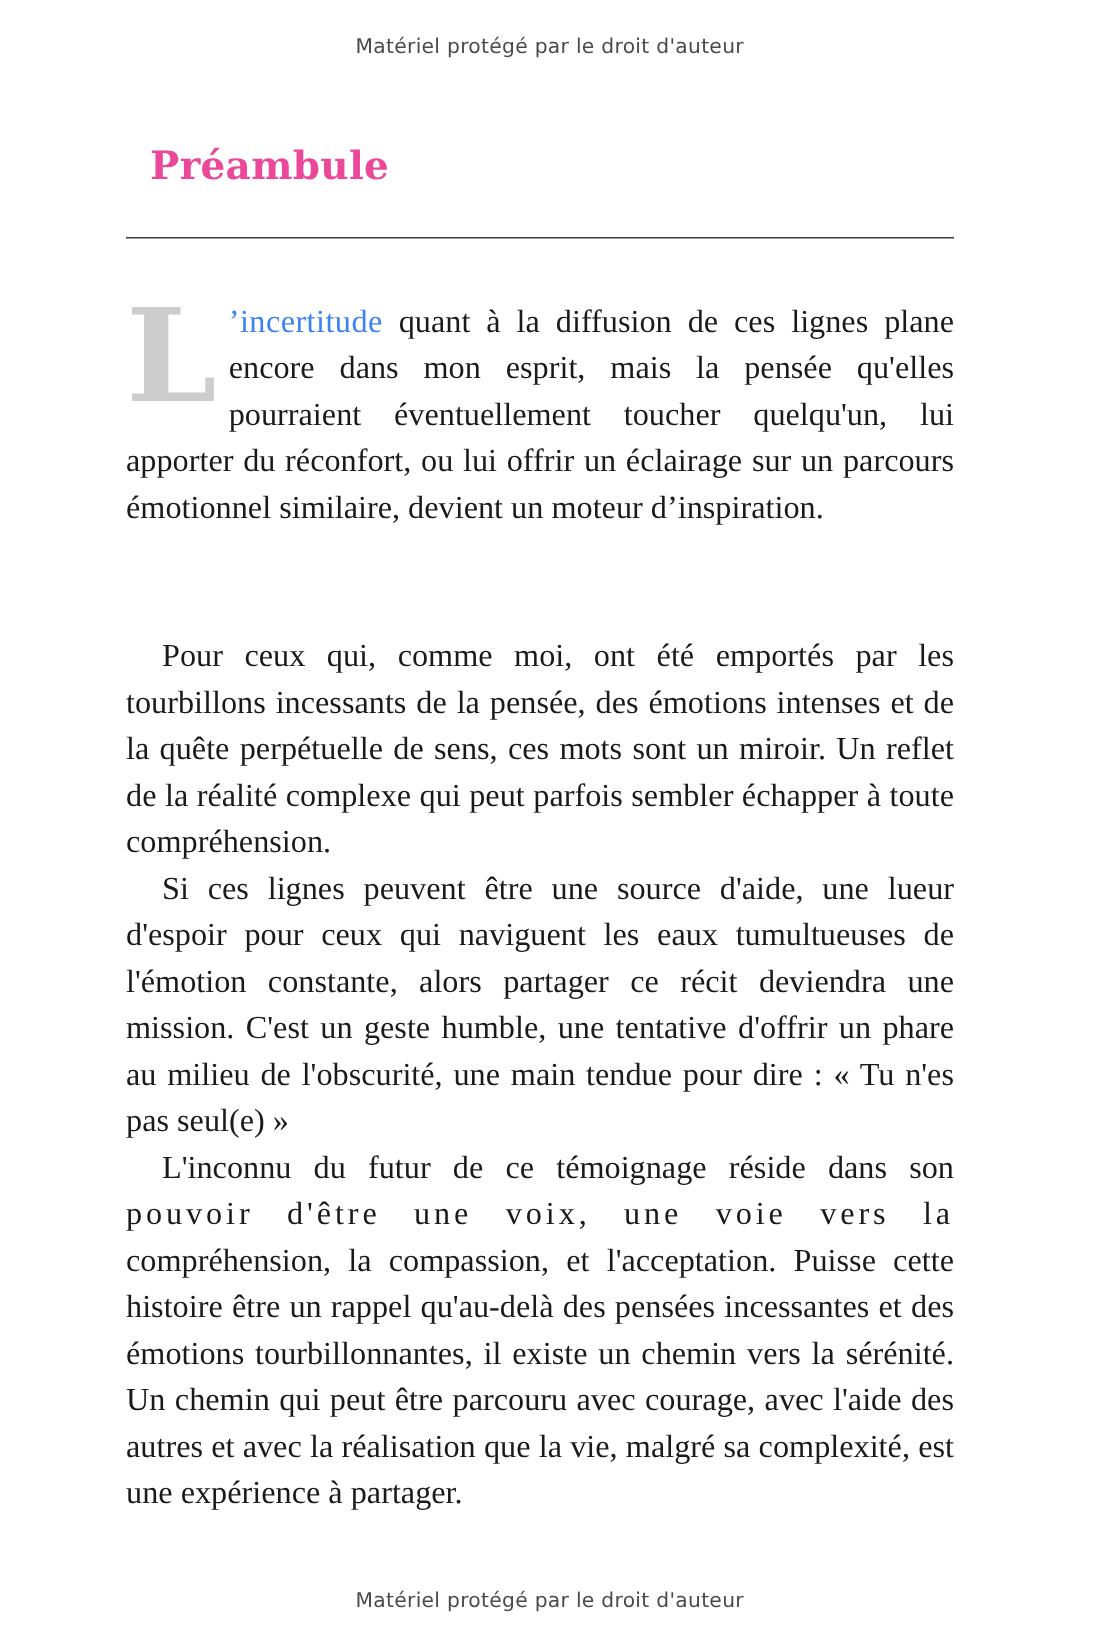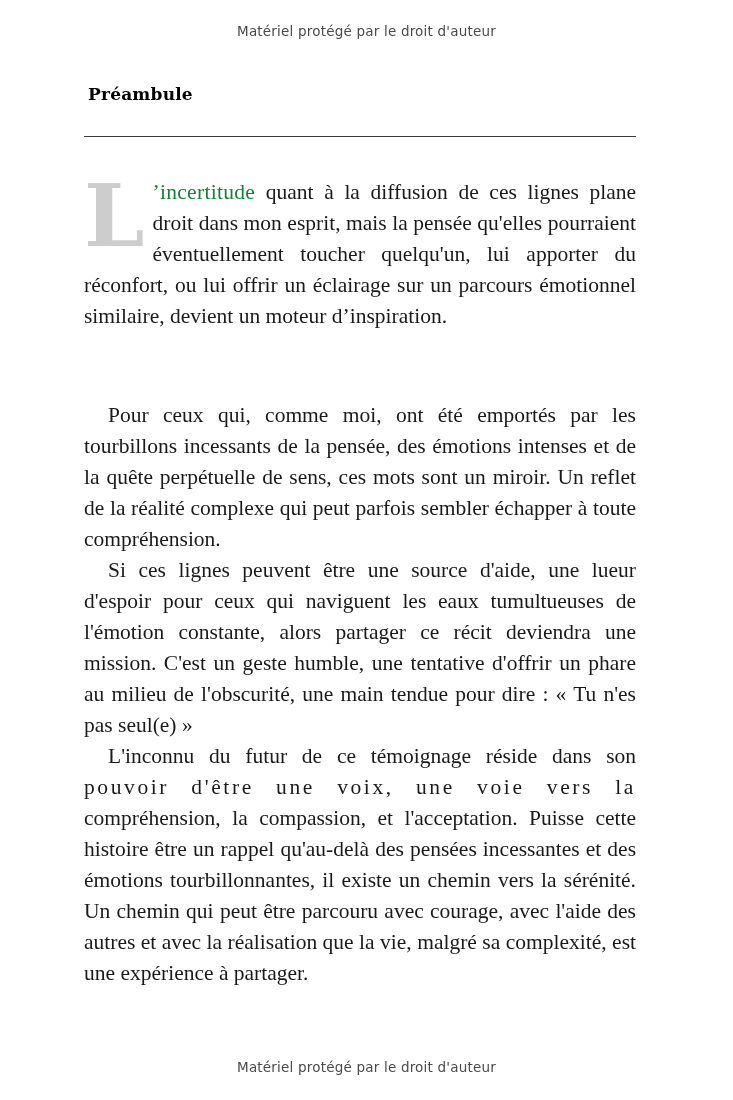--- a/index.html
+++ b/index.html
@@ -40,24 +40,24 @@
   .content {
     position: absolute;
     left: 84px;
     top: 80px;
     width: 552px;
   }
 
   h1.chapter-title {
     font-family: "DejaVu Serif", serif;
     font-weight: bold;
-    font-size: 17px;
-    margin: 4px;
+    font-size: 26px;
+    margin: 16px;
     padding: 0;
-    color: #000000;
+    color: #ec4899;
     letter-spacing: 0.2px;
   }
 
   .rule {
     margin-top: 32px;
     border-top: 1.3px solid #3a3a3a;
     width: 552px;
     height: 0;
   }
 
@@ -79,21 +79,21 @@
     font-family: "DejaVu Serif", serif;
     font-size: 86px;
     line-height: 70px;
     font-weight: bold;
     color: #cdcdcd;
     padding: 0 6px 0 0;
     margin-top: 4px;
     margin-right: 2px;
   }
   .smallcaps-lead {
-    color: #15803d;
+    color: #3b82f6;
     letter-spacing: 0.3px;
   }
   .first-para p {
     margin: 0;
   }
 
   .gap-para {
     margin-top: 68px;
   }
   .body-text p {
@@ -116,21 +116,21 @@
   <div class="content">
 
     <h1 class="chapter-title">Préambule</h1>
 
     <div class="rule"></div>
 
     <div class="body-text">
 
       <div class="first-para">
         <span class="dropcap">L</span>
-        <p><span class="smallcaps-lead">’incertitude</span><span> quant à la diffusion de ces lignes plane droit dans mon esprit, mais la pensée qu'elles pourraient éventuellement toucher quelqu'un, lui apporter du réconfort, ou lui offrir un éclairage sur un parcours émotionnel similaire, devient un moteur d’inspiration.</span></p>
+        <p><span class="smallcaps-lead">’incertitude</span><span> quant à la diffusion de ces lignes plane encore dans mon esprit, mais la pensée qu'elles pourraient éventuellement toucher quelqu'un, lui apporter du réconfort, ou lui offrir un éclairage sur un parcours émotionnel similaire, devient un moteur d’inspiration.</span></p>
       </div>
 
       <div class="gap-para">
         <p class="indent">Pour ceux qui, comme moi, ont été emportés par les tourbillons incessants de la pensée, des émotions intenses et de la quête perpétuelle de sens, ces mots sont un miroir. Un reflet de la réalité complexe qui peut parfois sembler échapper à toute compréhension.</p>
         <p class="indent">Si ces lignes peuvent être une source d'aide, une lueur d'espoir pour ceux qui naviguent les eaux tumultueuses de l'émotion constante, alors partager ce récit deviendra une mission. C'est un geste humble, une tentative d'offrir un phare au milieu de l'obscurité, une main tendue pour dire : « Tu n'es pas seul(e) »</p>
         <p class="indent"><span>L'inconnu du futur de ce témoignage réside dans son </span><span class="tracked">pouvoir d'être une voix, une voie vers la</span><span> compréhension, la compassion, et l'acceptation. Puisse cette histoire être un rappel qu'au-delà des pensées incessantes et des émotions tourbillonnantes, il existe un chemin vers la sérénité. Un chemin qui peut être parcouru avec courage, avec l'aide des autres et avec la réalisation que la vie, malgré sa complexité, est une expérience à partager.</span></p>
       </div>
 
     </div>
   </div>

